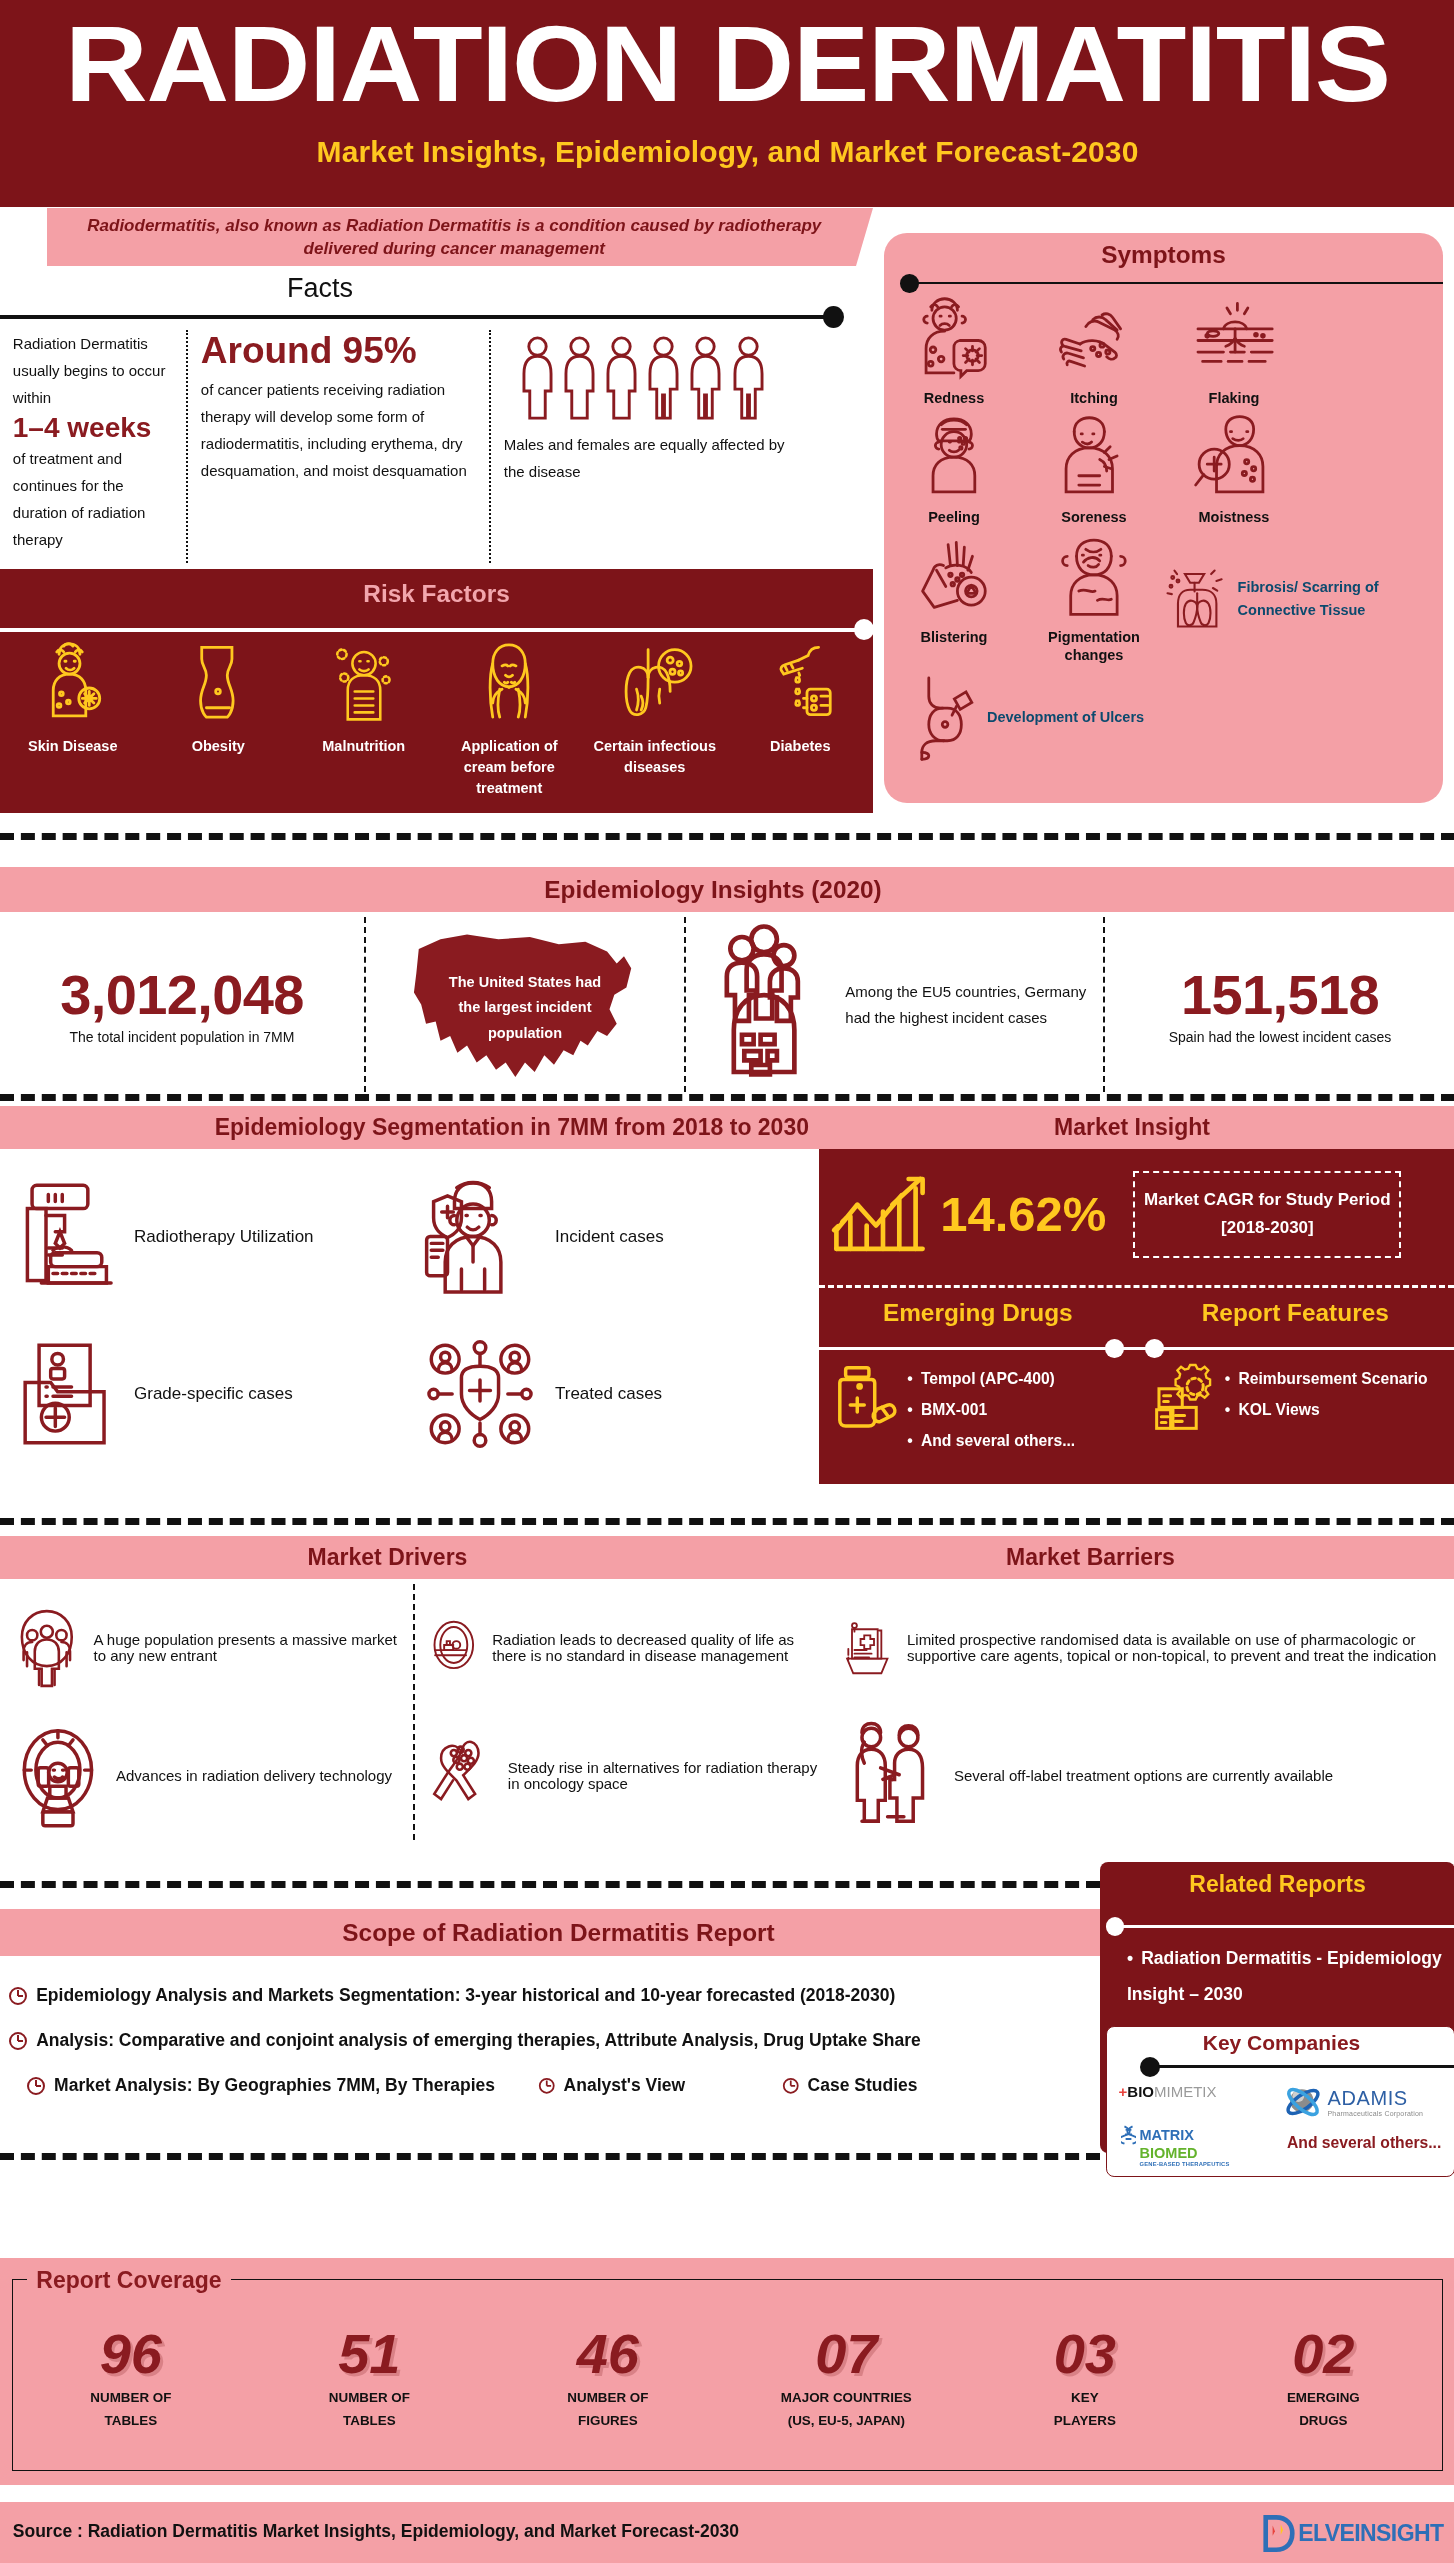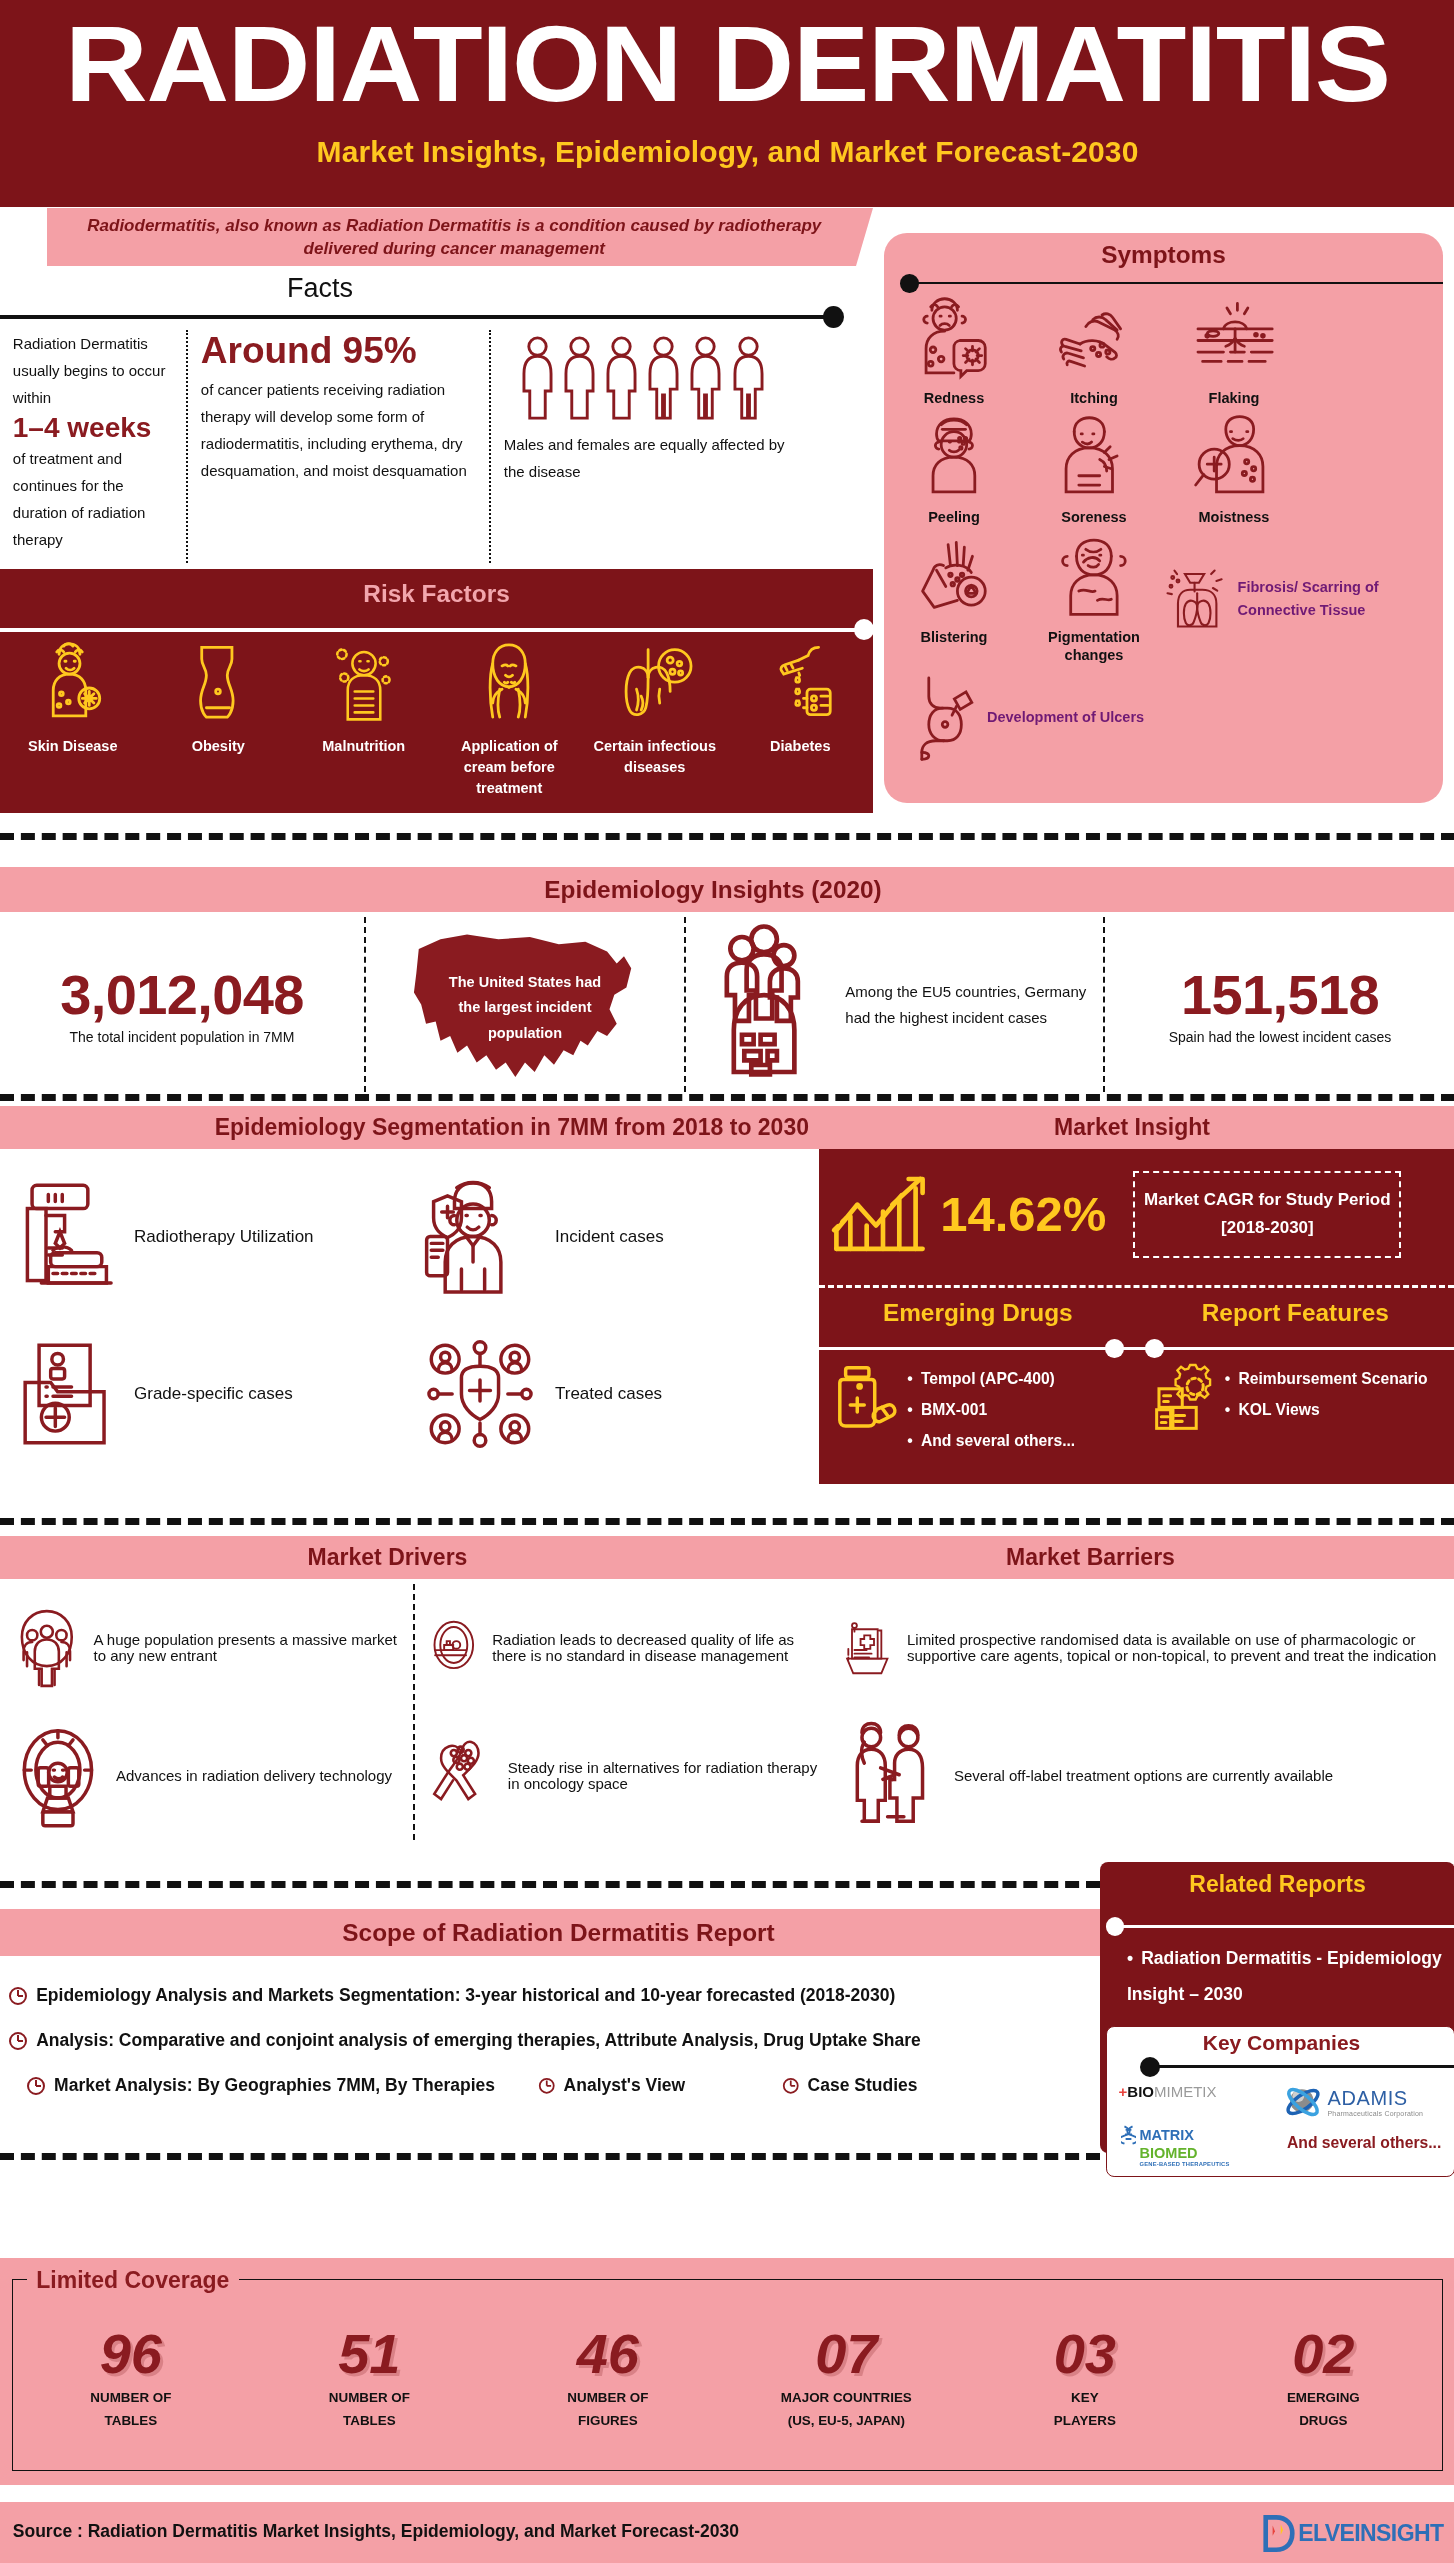--- a/index.html
+++ b/index.html
@@ -91,21 +91,21 @@
   .symptoms-title {
     position: absolute; left: 0; top: 8.1px; width: 559px; text-align: center;
     font-size: 24.4px; font-weight: 700; color: #7d1419;
   }
   .sym-rule { position: absolute; left: 18.6px; top: 49px; width: 540px; height: 2.3px; background: #111; }
   .sym-rule-dot { position: absolute; left: 16.3px; top: 41px; width: 18.6px; height: 18.6px; border-radius: 50%; background: #111; }
   .sym-grid { position: absolute; left: 0; top: 61px; width: 559px; display: flex; flex-wrap: wrap; }
   .sym-cell { width: 140px; text-align: center; margin-bottom: 5.8px; }
   .sym-cell .lbl { font-size: 14.5px; font-weight: 700; color: #111; line-height: 18.6px; }
   .sym-wide { width: 279px; display: flex; align-items: center; justify-content: center; gap: 8.1px; }
-  .sym-wide .lbl { font-size: 14.5px; font-weight: 700; color: #701a75; line-height: 23px; text-align: left; }
+  .sym-wide .lbl { font-size: 14.5px; font-weight: 700; color: #0c4a6e; line-height: 23px; text-align: left; }
 
   
   .hsep {
     position: absolute; left: 0; width: 1455px; height: 0;
     border-top: 7px dashed #111;
   }
 
   
   .epi-band {
     position: absolute; left: 0; top: 867px; width: 1455px; height: 45px; background: #f4a0a6;
@@ -1001,21 +1001,21 @@
       </div>
     </div>
 
     <div class="kc-more">And several others...</div>
   </div>
 
   <div class="hsep" style="top:2153px; width:1100px;"></div>
 
   <div class="rc-box">
     <div class="rc-frame"></div>
-    <div class="rc-title">Limited Coverage</div>
+    <div class="rc-title">Report Coverage</div>
     <div class="rc-items">
       <div class="rc-item">
         <div class="rc-num">96</div>
         <div class="rc-lbl">NUMBER OF</div>
         <div class="rc-lbl">TABLES</div>
       </div>
       <div class="rc-item">
         <div class="rc-num">51</div>
         <div class="rc-lbl">NUMBER OF</div>
         <div class="rc-lbl">TABLES</div>

